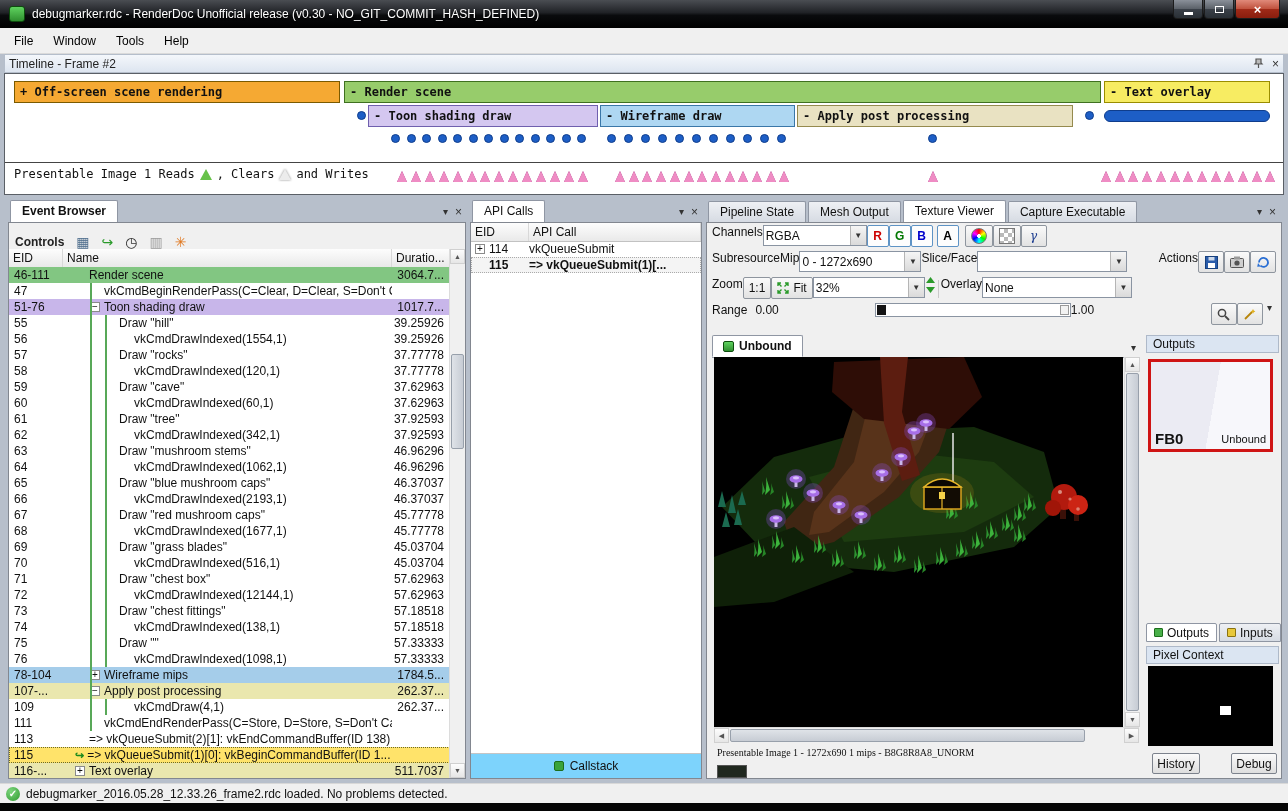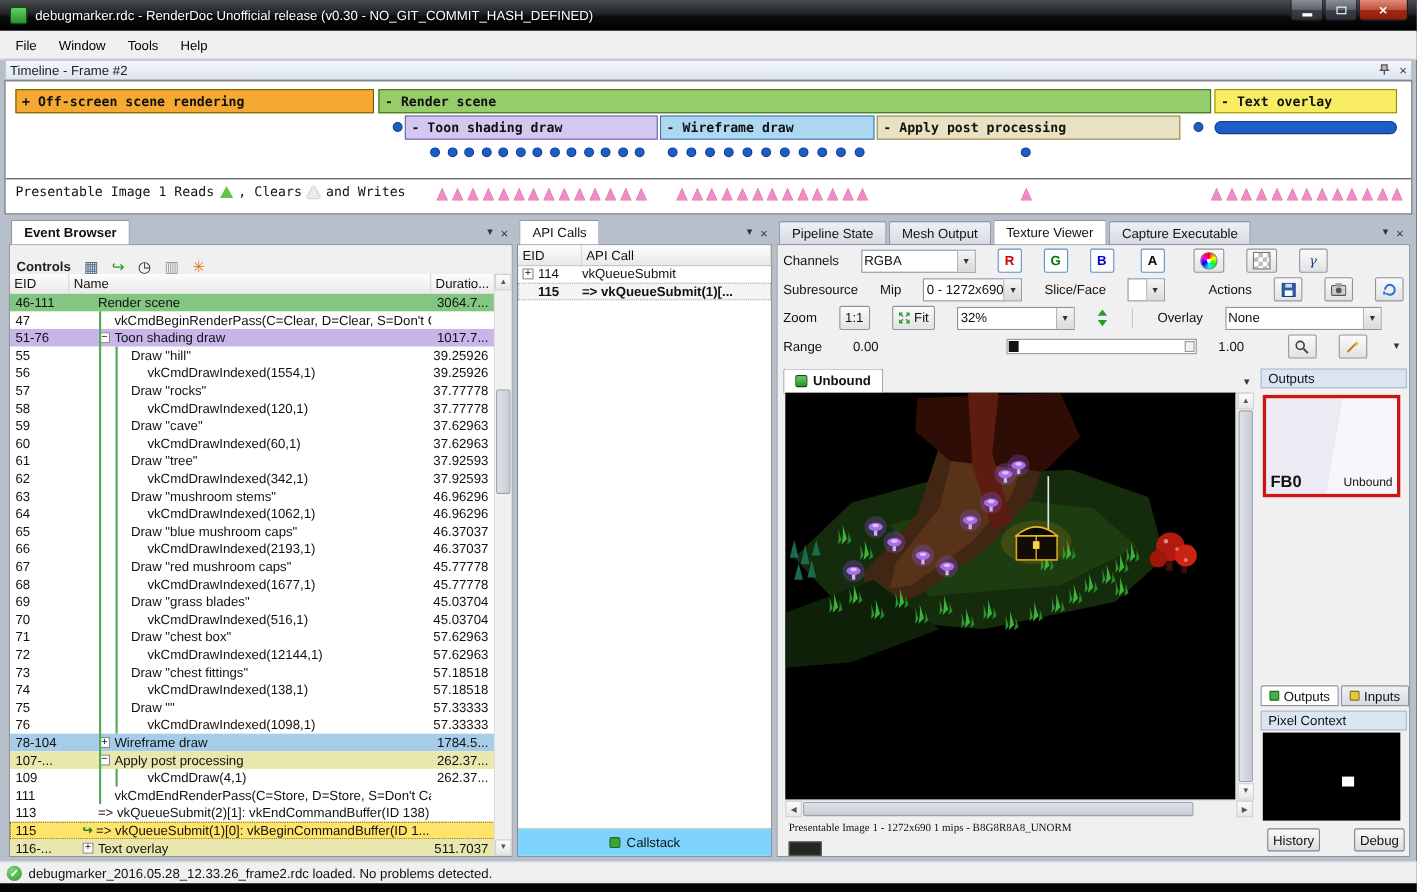--- a/index.html
+++ b/index.html
@@ -104,21 +104,21 @@
   .api-rows{position:absolute;left:0;right:0;top:18px;bottom:26px;}
   .arow{height:16px;line-height:16px;display:flex;white-space:nowrap;}
   .arow .c-eid{width:58px;padding-left:4px;box-sizing:border-box;display:flex;align-items:center;flex:none;}
   .arow.boldrow{font-weight:bold;outline:1px dotted #aaa;outline-offset:-1px;background:#f4f4f4;}
   .callstack-bar{position:absolute;left:0;right:0;bottom:0;height:24px;border-top:1px solid #c5c5c5;
     display:flex;align-items:center;justify-content:center;gap:6px;background:#7dd3fc;}
   .cs-icon{width:10px;height:10px;background:#3aa33a;border:1px solid #1c6e1c;border-radius:2px;box-sizing:border-box;}
 
   
   .tex-content{position:absolute;left:0;right:0;top:0;bottom:0;background:#f0f0f0;}
-  .trow{position:absolute;left:5px;right:5px;height:24px;display:flex;align-items:center;gap:20px;}
+  .trow{position:absolute;left:5px;right:5px;height:24px;display:flex;gap:0;}
   .tlabel{color:#111;white-space:nowrap;}
   .combo{height:21px;background:#fff;border:1px solid #8a94a2;box-sizing:border-box;
     display:flex;align-items:center;padding-left:2px;white-space:nowrap;}
   .combo .arrow{margin-left:auto;width:15px;align-self:stretch;background:linear-gradient(#f5f5f5,#dadada);
     border-left:1px solid #b5b5b5;display:flex;align-items:center;justify-content:center;font-size:8px;color:#333;}
   .tbtn{height:22px;min-width:26px;background:linear-gradient(#fafafa,#e2e2e2);border:1px solid #8e959e;
     border-radius:2px;display:flex;align-items:center;justify-content:center;box-sizing:border-box;padding:0 5px;gap:4px;}
   .chbtn{width:22px;min-width:22px;padding:0;font-weight:bold;border-color:#5e93c5;background:#fdfdfd;}
   .chbtn.r{color:#c00;} .chbtn.g{color:#070;} .chbtn.b{color:#00c;} .chbtn.a{color:#000;}
   .gamma{font-family:"DejaVu Serif",serif;font-style:italic;color:#1a3b8f;width:26px;}
@@ -520,21 +520,21 @@
           <span class="c-name" style="padding-left: 57px;">
             <span class="exp-spacer"></span>
             <span>vkCmdDrawIndexed(1098,1)</span>
           </span>
           <span class="c-dur">57.33333</span>
         </div>
         <div class="erow blue">
           <span class="c-eid">78-104</span>
           <span class="c-name" style="padding-left: 27px;">
             <span class="expander">+</span>
-            <span>Wireframe draw</span>
+            <span>Wireframe mips</span>
           </span>
           <span class="c-dur">1784.5...</span>
         </div>
         <div class="erow khaki">
           <span class="c-eid">107-...</span>
           <span class="c-name" style="padding-left: 27px;">
             <span class="expander">−</span>
             <span>Apply post processing</span>
           </span>
           <span class="c-dur">262.37...</span>

